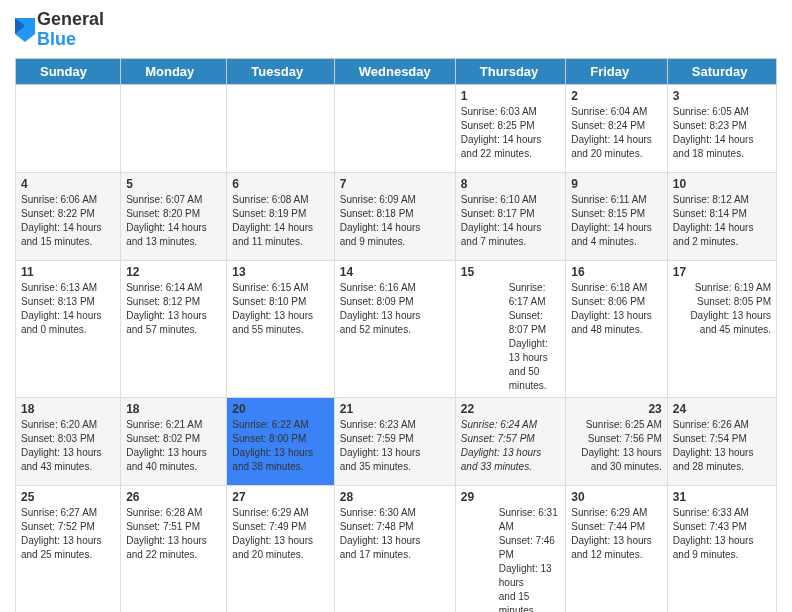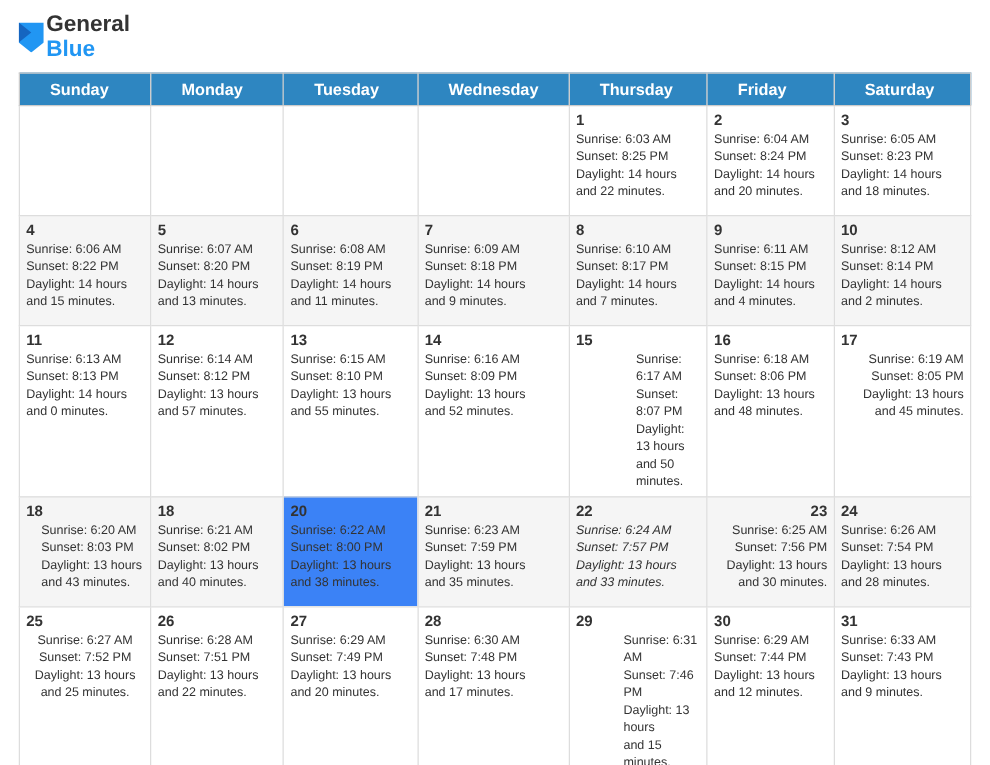--- a/index.html
+++ b/index.html
@@ -257,21 +257,21 @@
             <span class="day-number">17</span>
             <div class="day-info" style="white-space: pre-line; text-align: right;">Sunrise: 6:19 AM
 Sunset: 8:05 PM
 Daylight: 13 hours
 and 45 minutes.</div>
           </td>
         </tr>
         <tr>
           <td style="background: rgb(245, 245, 245);">
             <span class="day-number">18</span>
-            <div class="day-info" style="white-space: pre-line; margin-left: 12px;">Sunrise: 6:20 AM
+            <div class="day-info" style="white-space: pre-line;">Sunrise: 6:20 AM
 Sunset: 8:03 PM
 Daylight: 13 hours
 and 43 minutes.</div>
           </td>
           <td style="background: rgb(245, 245, 245);">
             <span class="day-number">18</span>
             <div class="day-info" style="white-space: pre-line;">Sunrise: 6:21 AM
 Sunset: 8:02 PM
 Daylight: 13 hours
 and 40 minutes.</div>
@@ -308,21 +308,21 @@
             <span class="day-number">24</span>
             <div class="day-info" style="white-space: pre-line;">Sunrise: 6:26 AM
 Sunset: 7:54 PM
 Daylight: 13 hours
 and 28 minutes.</div>
           </td>
         </tr>
         <tr>
           <td>
             <span class="day-number">25</span>
-            <div class="day-info" style="white-space: pre-line; text-align: center;">Sunrise: 6:27 AM
+            <div class="day-info" style="white-space: pre-line;">Sunrise: 6:27 AM
 Sunset: 7:52 PM
 Daylight: 13 hours
 and 25 minutes.</div>
           </td>
           <td>
             <span class="day-number">26</span>
             <div class="day-info" style="white-space: pre-line;">Sunrise: 6:28 AM
 Sunset: 7:51 PM
 Daylight: 13 hours
 and 22 minutes.</div>

